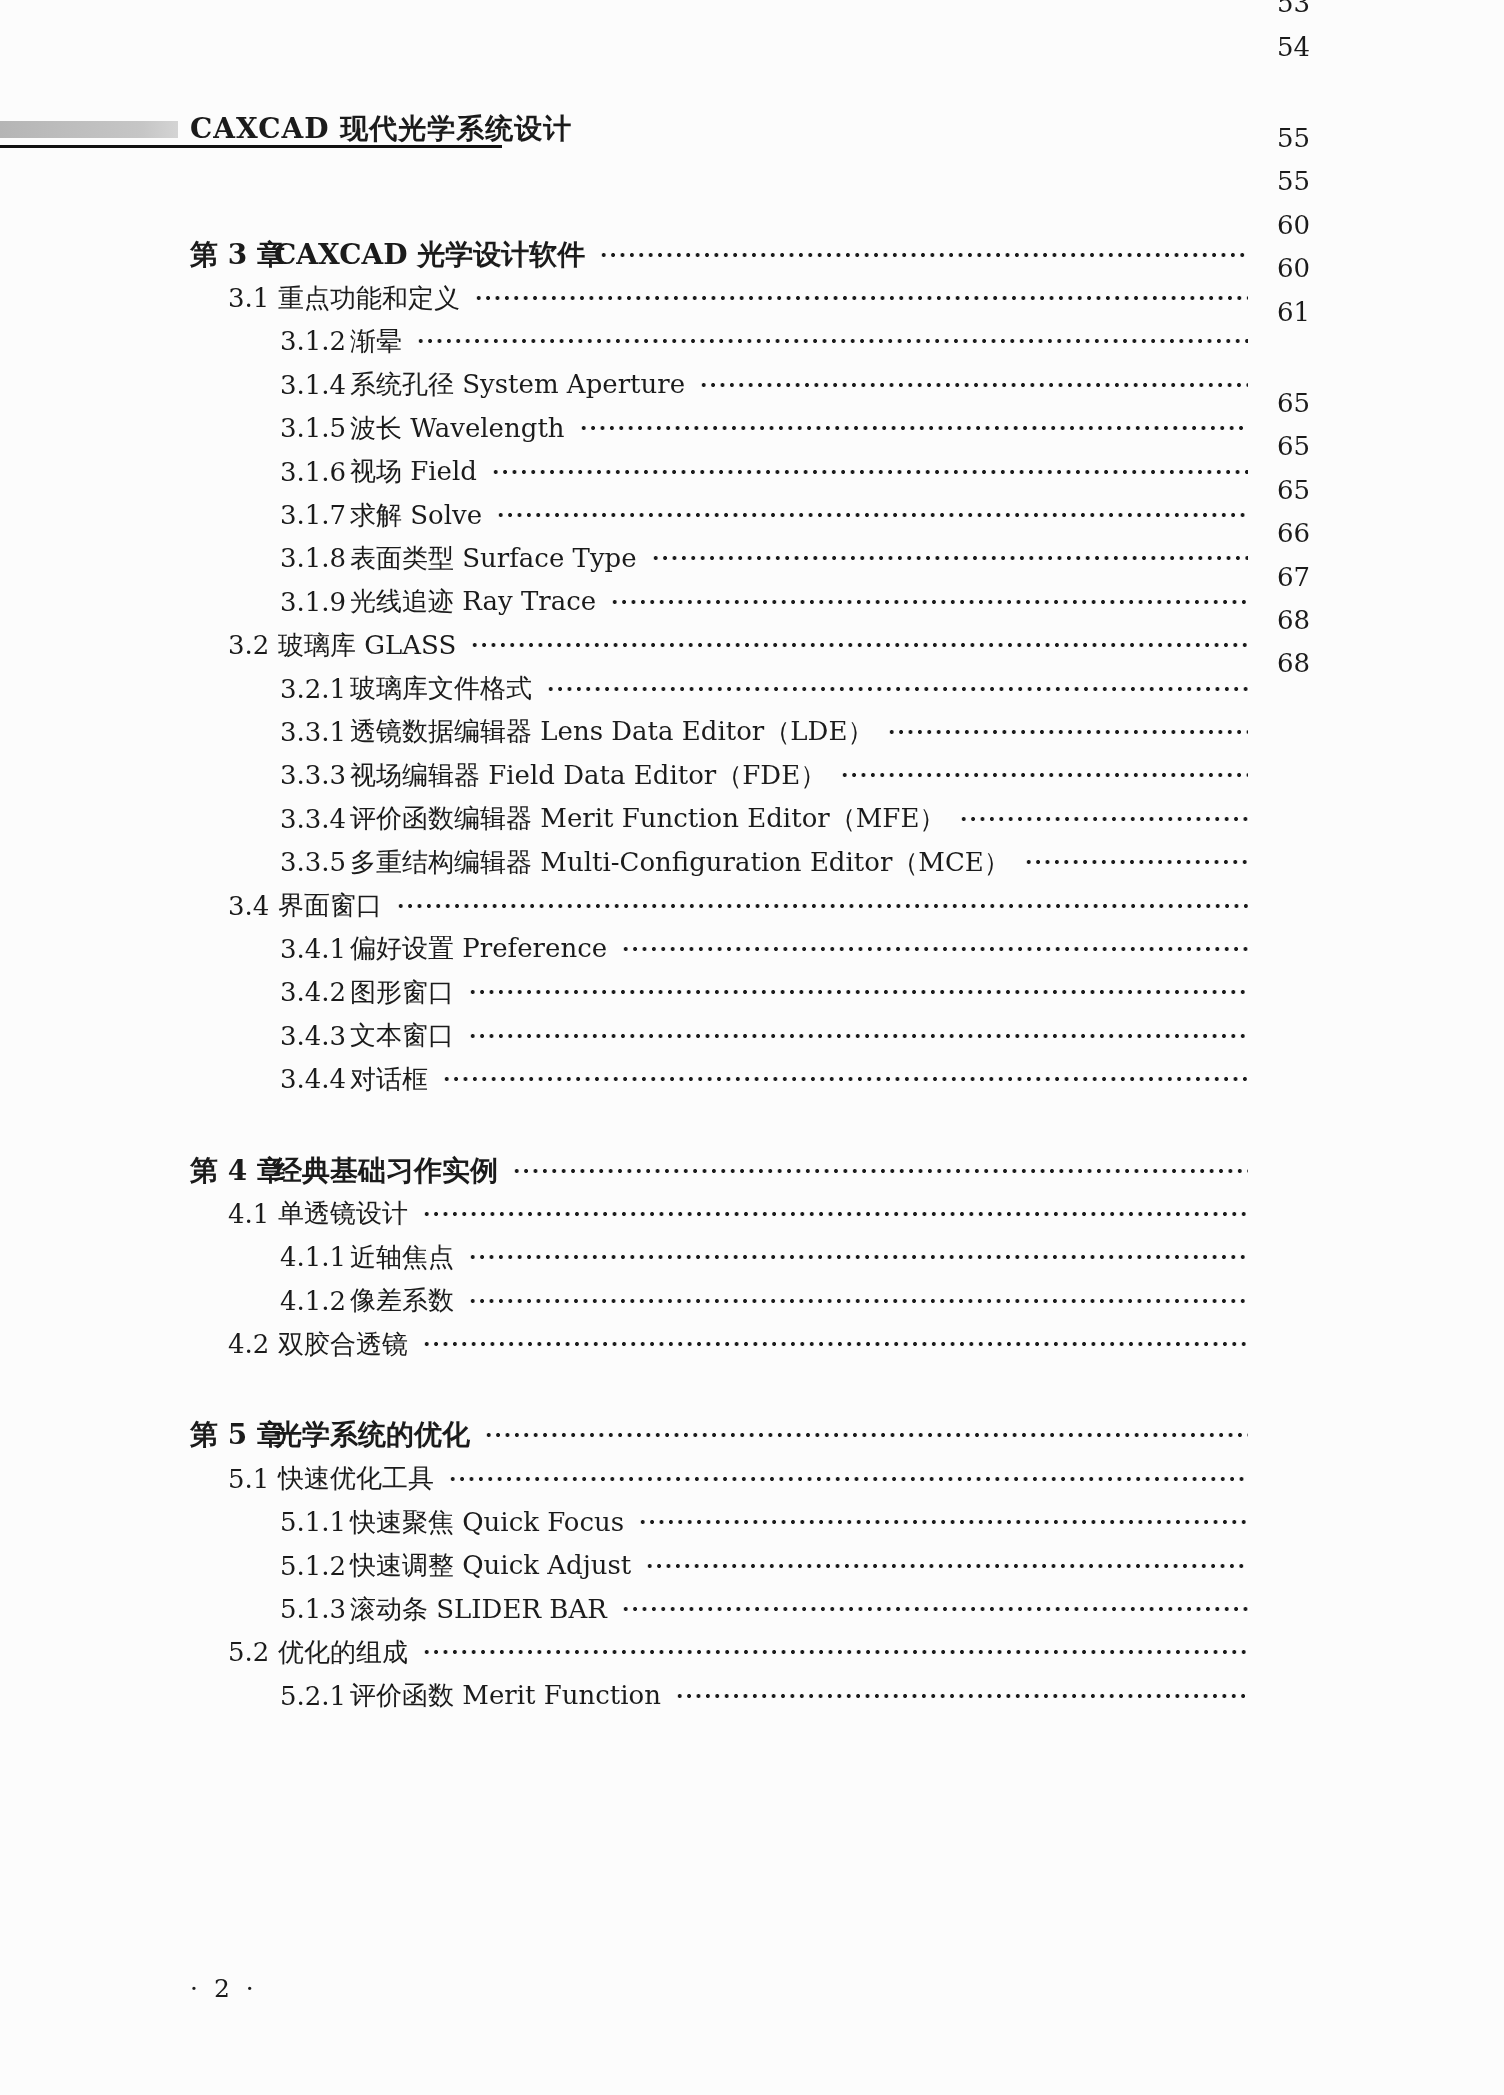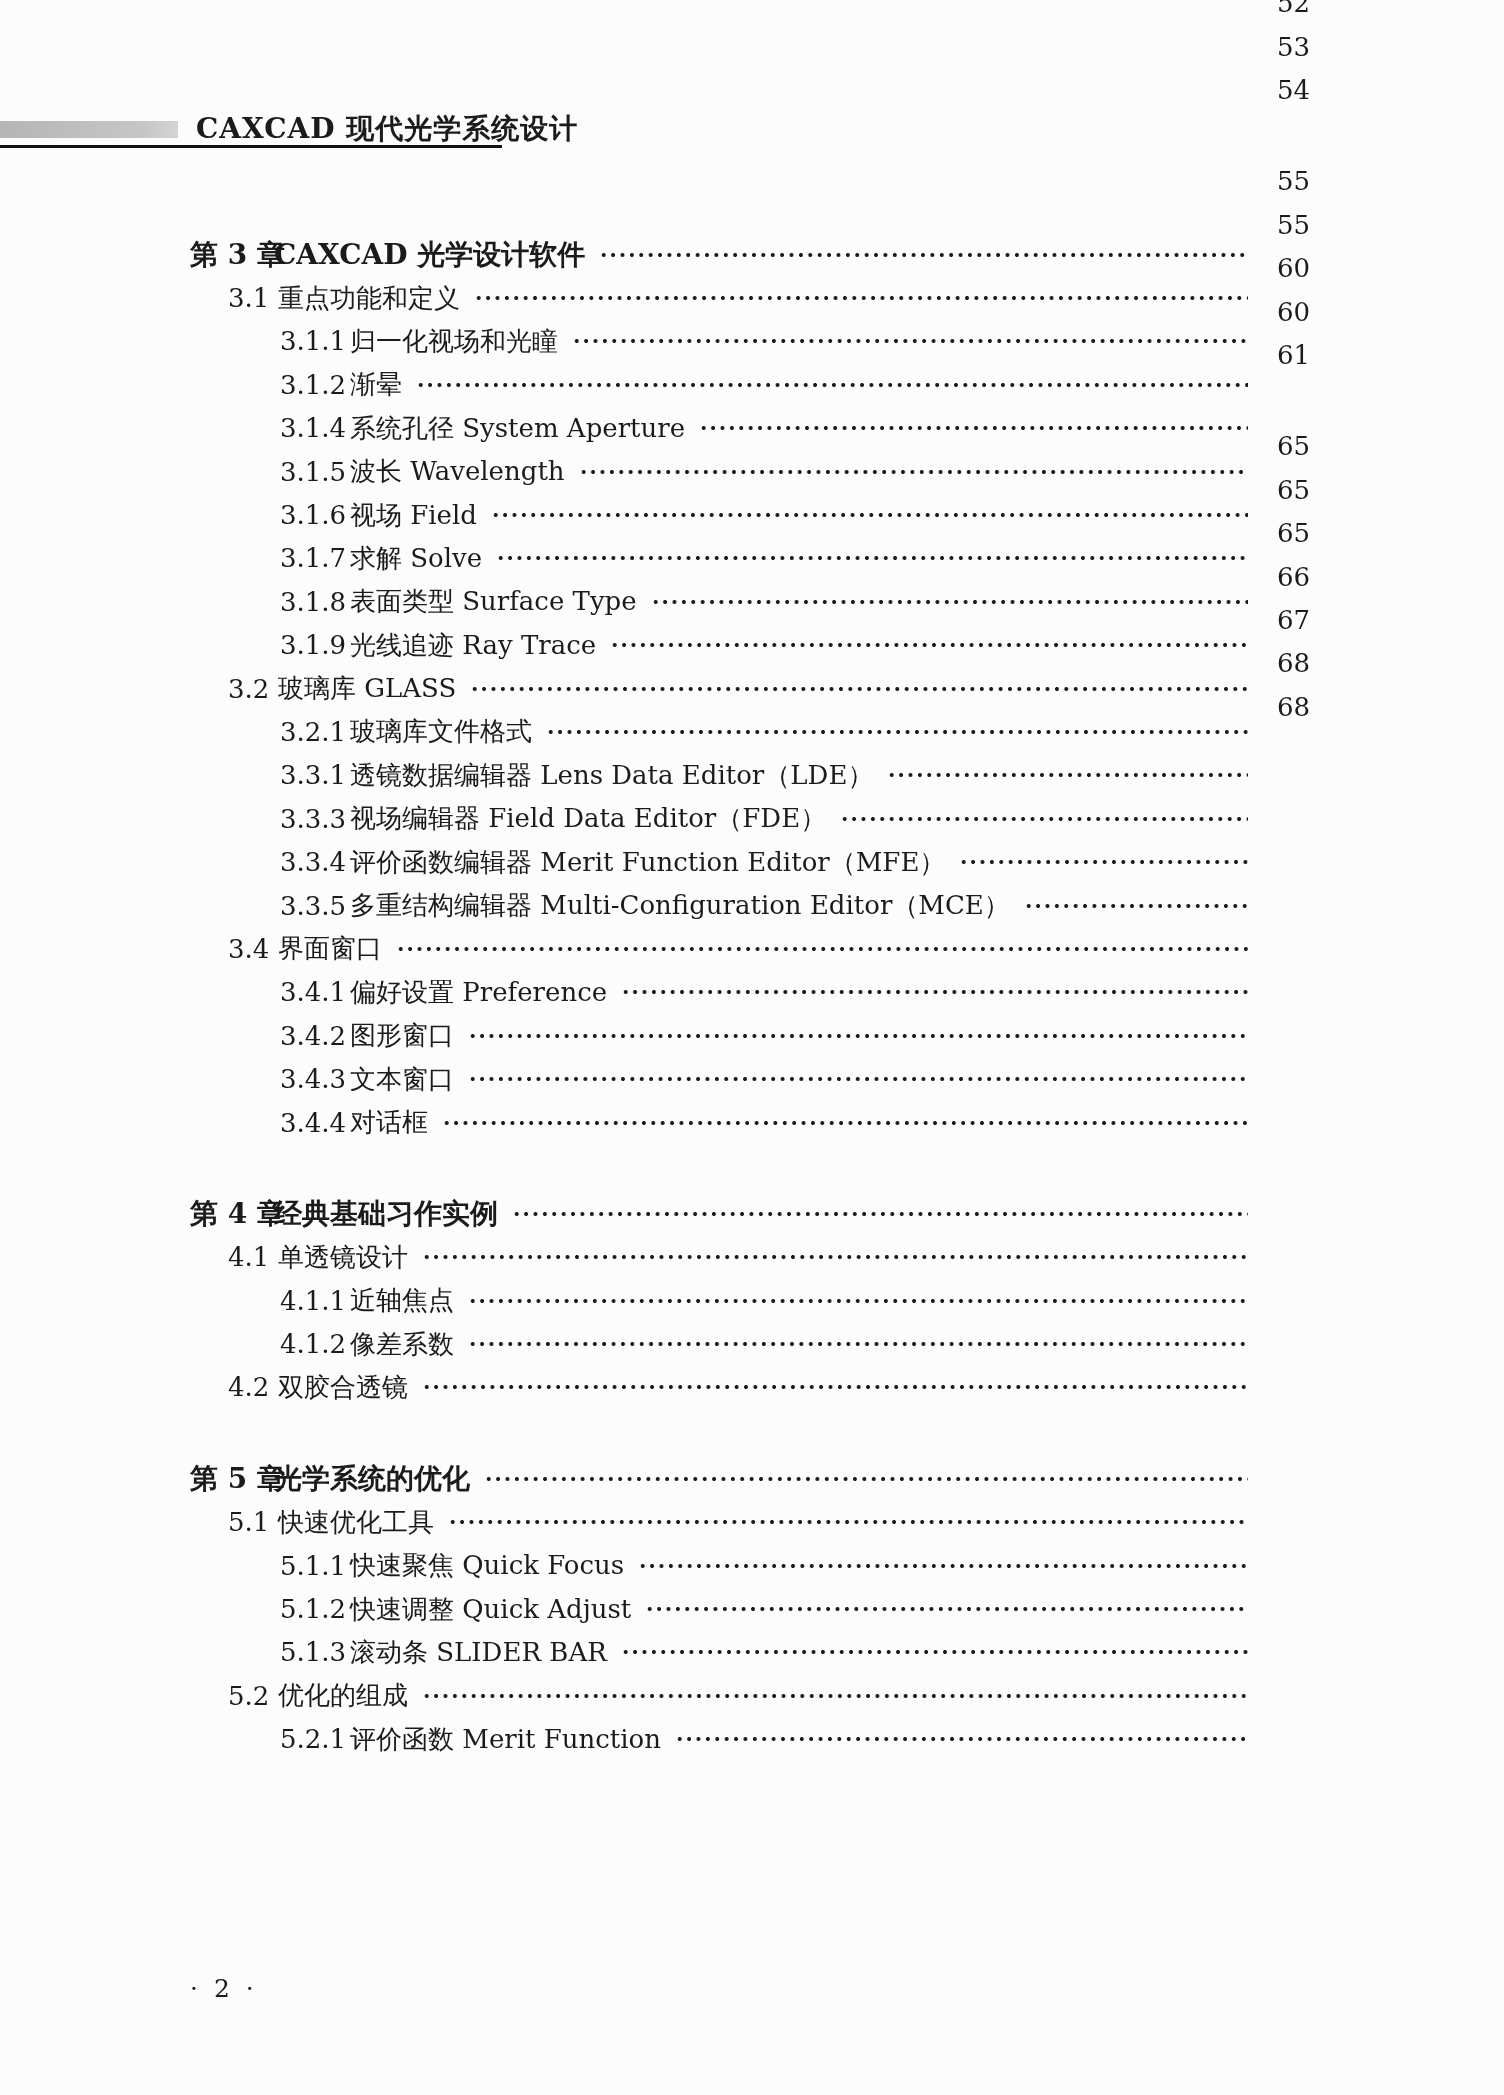--- a/index.html
+++ b/index.html
@@ -12,21 +12,21 @@
     font-family:"DejaVu Serif","Liberation Serif",serif;
     overflow:hidden;
   }
   
   .header-bar {
     position:absolute; left:0; top:121px;
     width:178px; height:17px;
     background:linear-gradient(to right,#b5b5b5 0%,#c6c6c6 80%,#d4d4d4 100%);
   }
   .header-title {
-    position:absolute; left:196px; top:110px;
+    position:absolute; left:190px; top:110px;
     font-size:28px; font-weight:bold; letter-spacing:1px;
     white-space:nowrap;
   }
   .header-rule {
     position:absolute; left:0; top:145px;
     width:502px; height:3px; background:#111;
   }
   
   .toc { position:absolute; left:0; top:233px; right:0; }
   .row {
@@ -81,26 +81,20 @@
     <span class="leader"></span>
     <span class="page">35</span>
   </div>
       <div class="row section">
     <span class="num">3.1</span>
     <span class="title">重点功能和定义</span>
     <span class="leader"></span>
     <span class="page">35</span>
   </div>
       <div class="row subsection">
-    <span class="num">3.1.1</span>
-    <span class="title">归一化视场和光瞳</span>
-    <span class="leader"></span>
-    <span class="page">35</span>
-  </div>
-      <div class="row subsection">
     <span class="num">3.1.2</span>
     <span class="title">渐晕</span>
     <span class="leader"></span>
     <span class="page">36</span>
   </div>
       <div class="row subsection">
     <span class="num">3.1.4</span>
     <span class="title">系统孔径 System Aperture</span>
     <span class="leader"></span>
     <span class="page">40</span>

